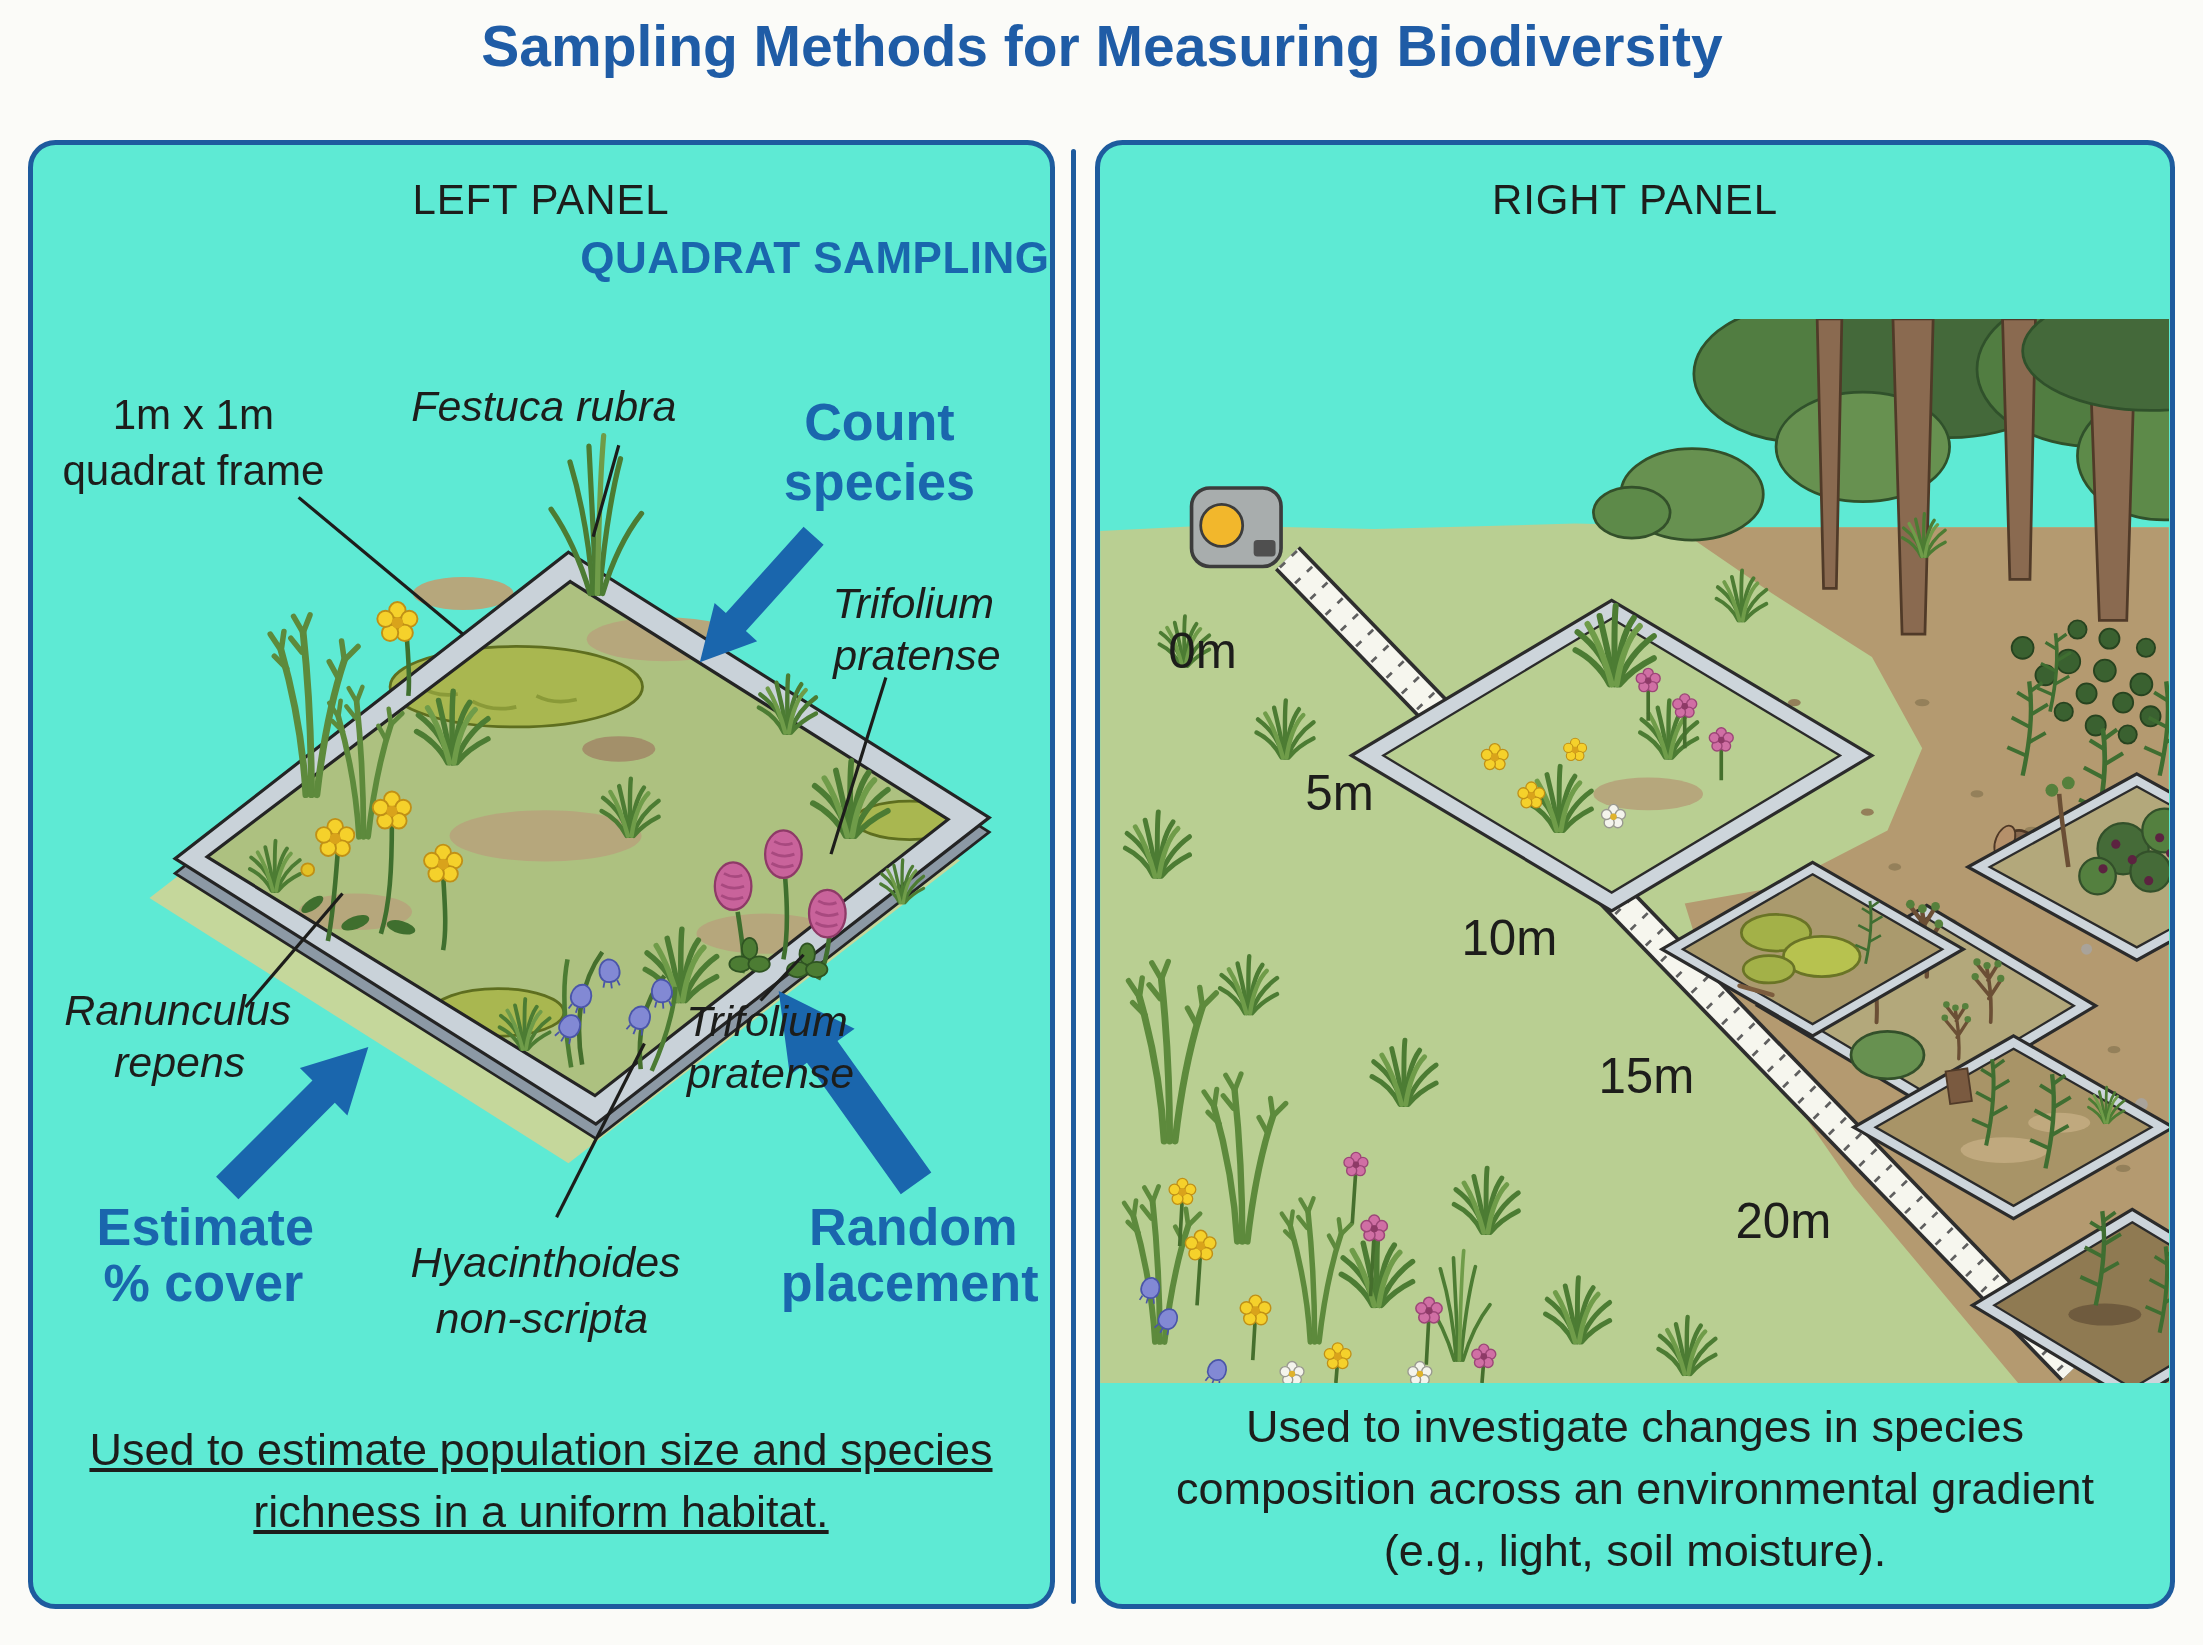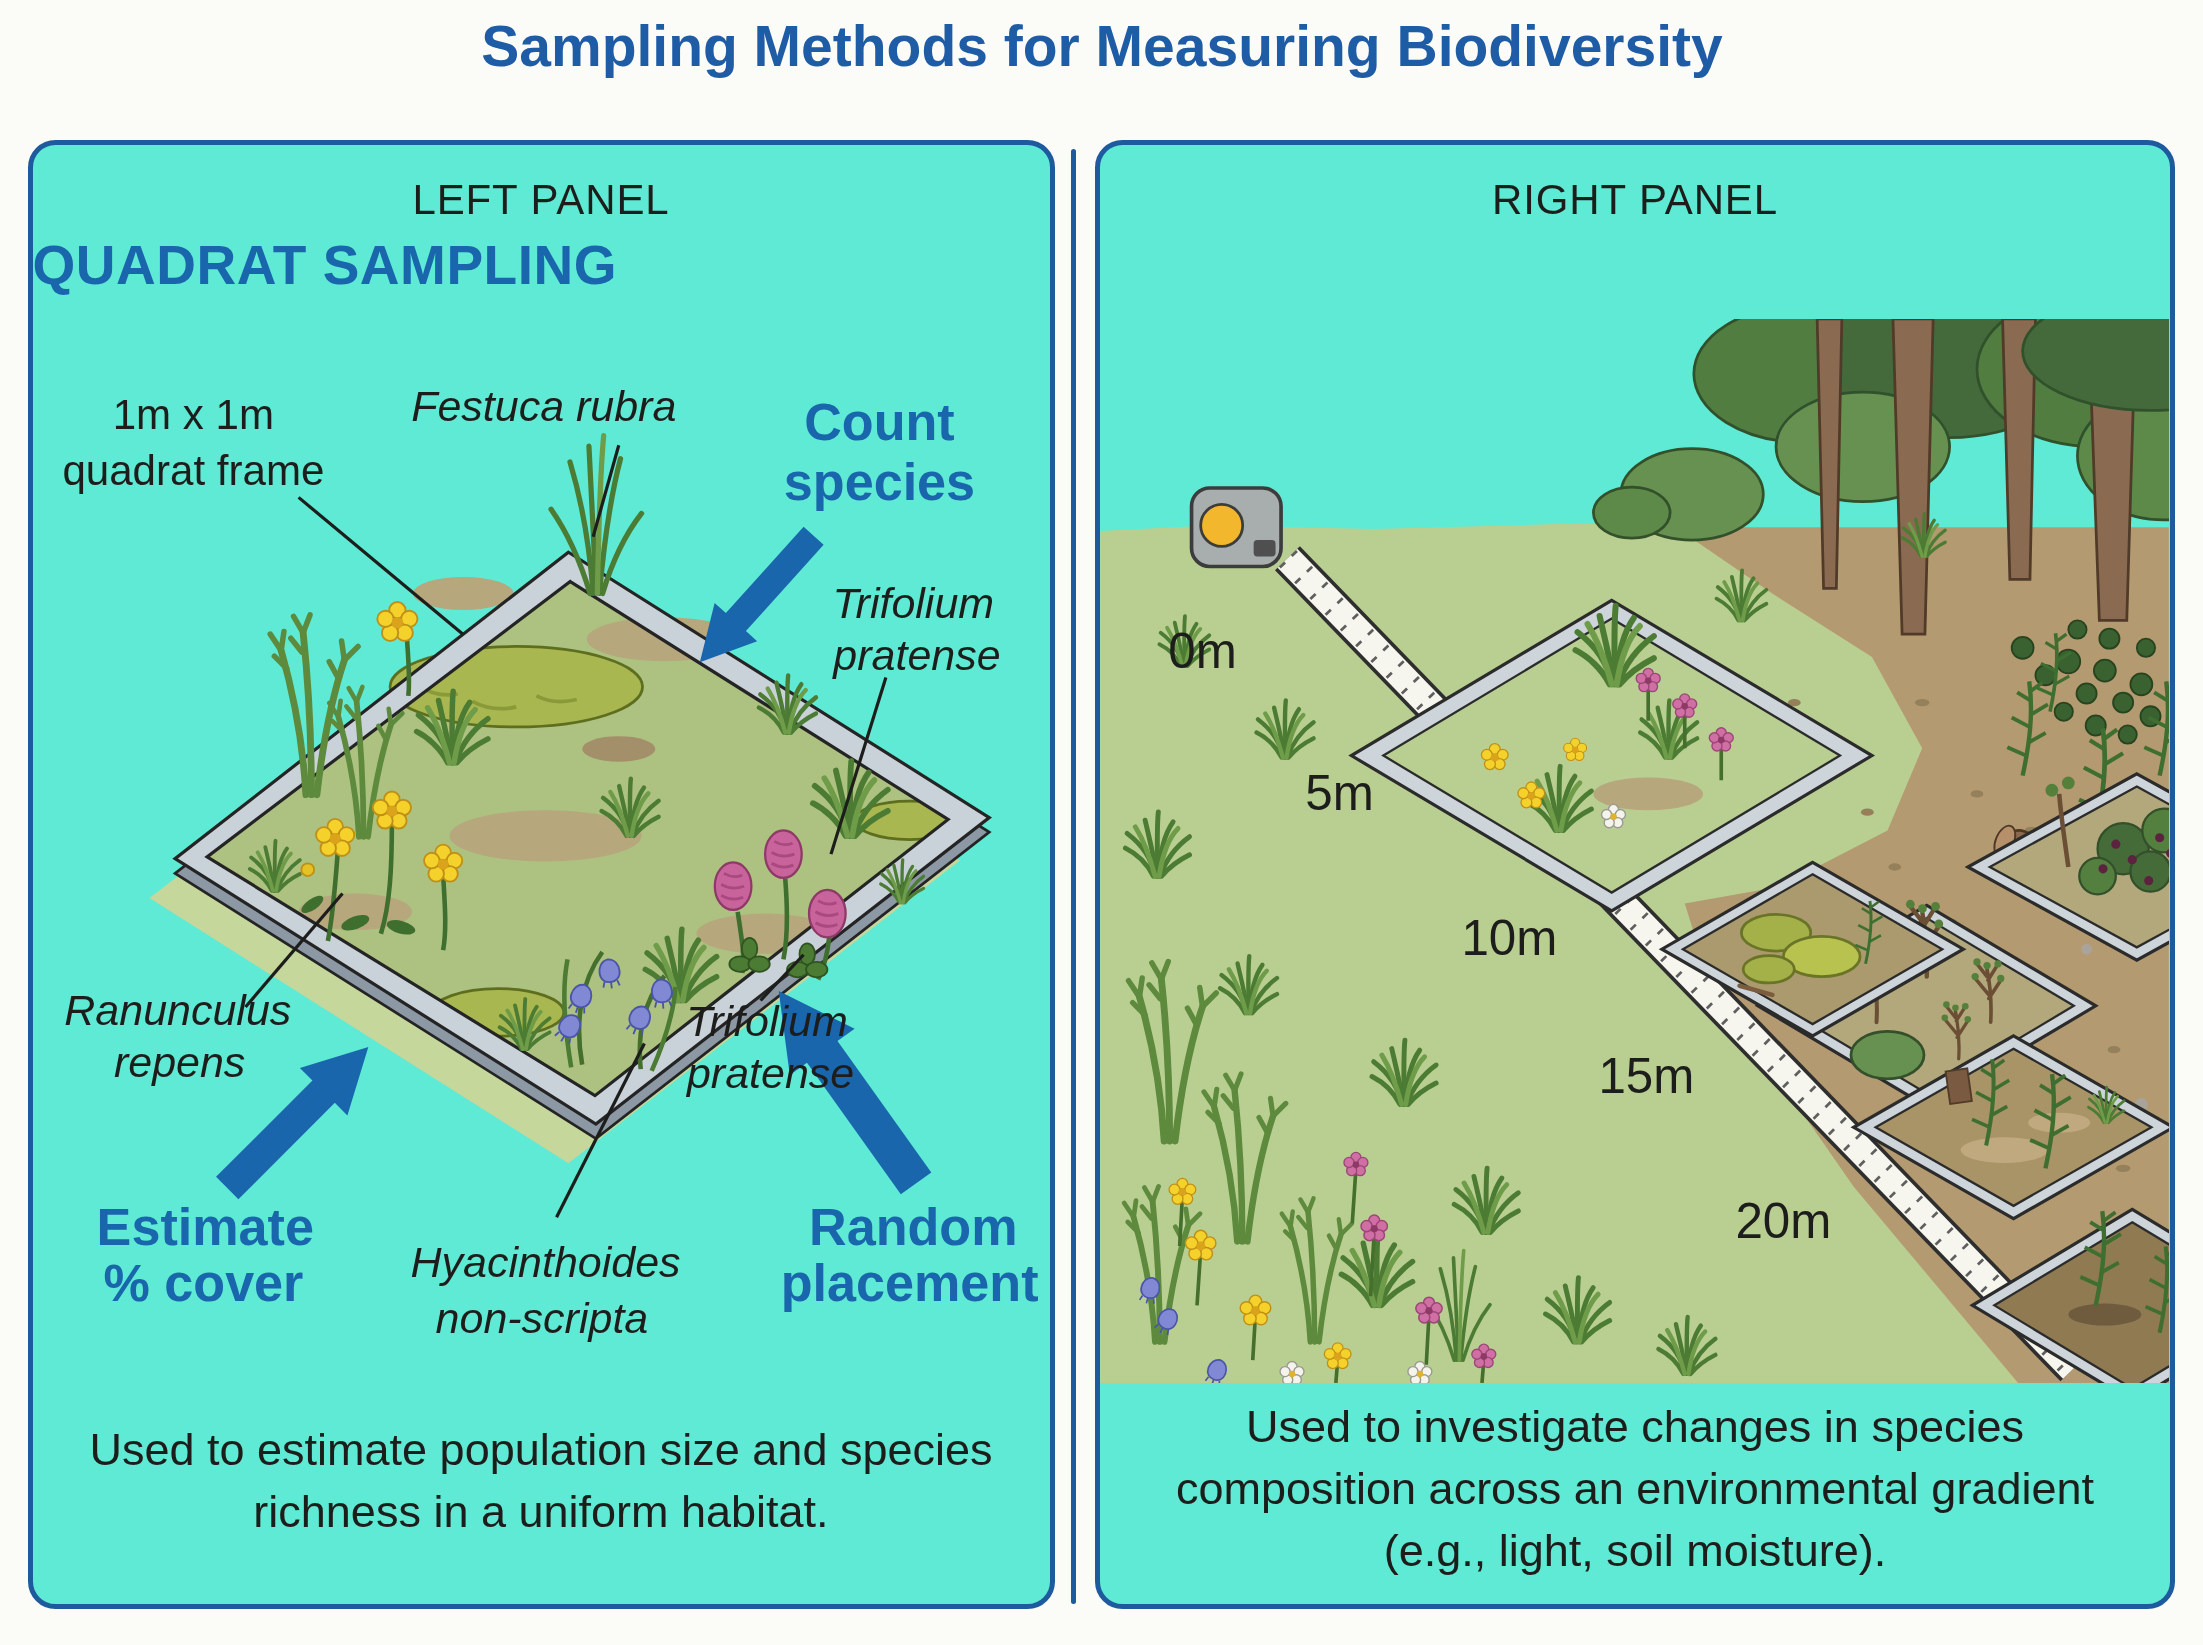--- a/index.html
+++ b/index.html
@@ -23,31 +23,31 @@
   .panel-right{left:1095px;width:1080px;}
   .divider{
     position:absolute;left:1071px;top:149px;width:4.6px;height:1455px;
     background:#1e5b9e;border-radius:2.8px;
   }
   .kicker{
     margin-top:31px;text-align:center;font-size:42px;color:#1d1d1b;
     letter-spacing:0.9px;font-weight:normal;
   }
   .heading{
-    text-align:left;font-size:55px;font-weight:bold;color:#1a66ad;
+    text-align:right;font-size:44px;font-weight:bold;color:#1a66ad;
     margin-top:9.2px;letter-spacing:0.5px;
   }
   .illus{
     position:absolute;left:0;top:174px;
   }
   .caption{
     position:absolute;left:4%;width:92%;
     text-align:center;font-size:45px;line-height:1.38;color:#1d1d1b;
   }
-  .caption-left{bottom:61px;}
+  .caption-left{bottom:61px;text-decoration:underline;}
   .caption-right{bottom:22px;}
   
   text{font-family:"Liberation Sans", sans-serif;}
   .t-blk{font-size:46px;fill:#1d1d1b;text-anchor:middle;}
   .t-it{font-size:47px;font-style:italic;fill:#1d1d1b;text-anchor:middle;}
   .t-blue{font-size:57px;font-weight:bold;fill:#1a66ad;text-anchor:middle;}
   .t-mark{font-size:54px;fill:#1d1d1b;text-anchor:middle;}
 </style>
 </head>
 <body>

